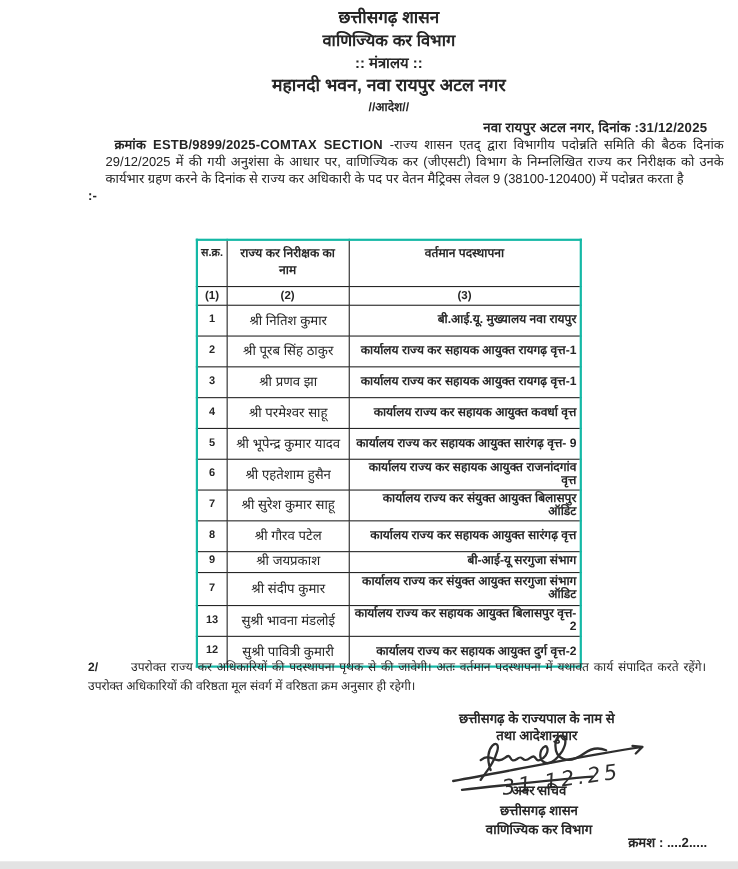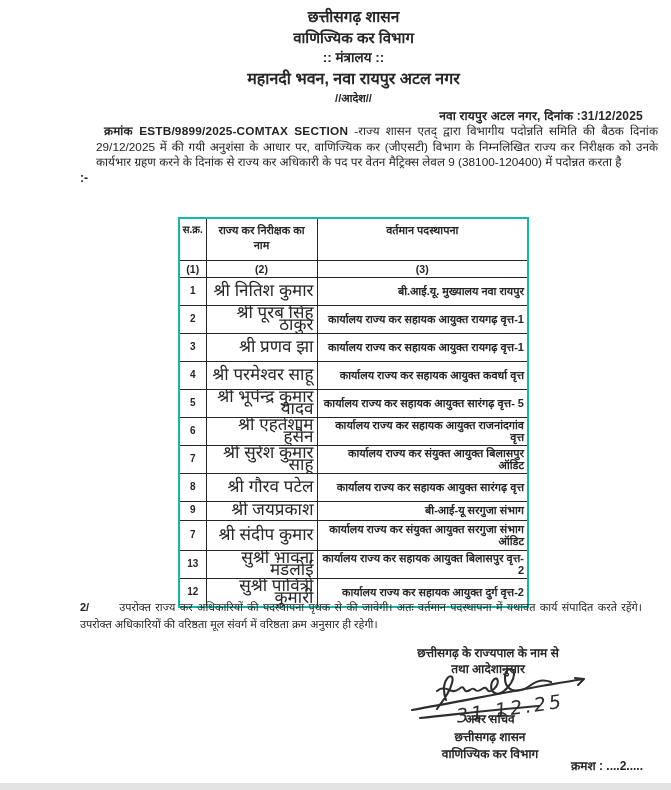--- a/index.html
+++ b/index.html
@@ -54,21 +54,21 @@
   .col-name { width:111px; }
   .col-post { width:211px; }
   .promo-table th {
     font-size:11px; font-weight:bold; text-align:center;
     height:42px; vertical-align:top; padding-top:3px;
   }
   .promo-table th.th-sn { font-size:10px; padding-left:1px; padding-right:1px; }
   .numrow td { height:17px; font-size:10.5px; text-align:center; font-weight:bold; padding:0; }
   .datarow td { height:28px; font-size:11px; line-height:12.5px; }
   .datarow .c-sn   { text-align:center; font-size:10px; font-weight:bold; }
-  .datarow .c-name { text-align:right; font-size:17px; padding-left:4px; }
+  .datarow .c-name { text-align:center; font-size:12px; padding-left:4px; }
   .datarow .c-post { text-align:right;font-weight:bold; }
   tr.r-short td { height:19px; }
   tr.r-tall  td { height:30px; }
 
   .para2 {
     position:absolute; top:599px; left:80px; width:562px;
     font-size:11px; line-height:16.5px; text-align:justify; color:#242424;
   }
   .para2 .pnum { font-weight:bold; margin-right:30px; }
 
@@ -139,21 +139,21 @@
       <td class="c-post">कार्यालय राज्य कर सहायक आयुक्त रायगढ़ वृत्त-1</td>
     </tr>
     <tr class="datarow">
       <td class="c-sn">4</td>
       <td class="c-name">श्री परमेश्वर साहू</td>
       <td class="c-post">कार्यालय राज्य कर सहायक आयुक्त कवर्धा वृत्त</td>
     </tr>
     <tr class="datarow">
       <td class="c-sn">5</td>
       <td class="c-name">श्री भूपेन्द्र कुमार यादव</td>
-      <td class="c-post">कार्यालय राज्य कर सहायक आयुक्त सारंगढ़ वृत्त- 5</td>
+      <td class="c-post">कार्यालय राज्य कर सहायक आयुक्त सारंगढ़ वृत्त- 9</td>
     </tr>
     <tr class="datarow">
       <td class="c-sn">6</td>
       <td class="c-name">श्री एहतेशाम हुसैन</td>
       <td class="c-post">कार्यालय राज्य कर सहायक आयुक्त राजनांदगांव वृत्त</td>
     </tr>
     <tr class="datarow">
       <td class="c-sn">7</td>
       <td class="c-name">श्री सुरेश कुमार साहू</td>
       <td class="c-post">कार्यालय राज्य कर संयुक्त आयुक्त बिलासपुर ऑडिट</td>

